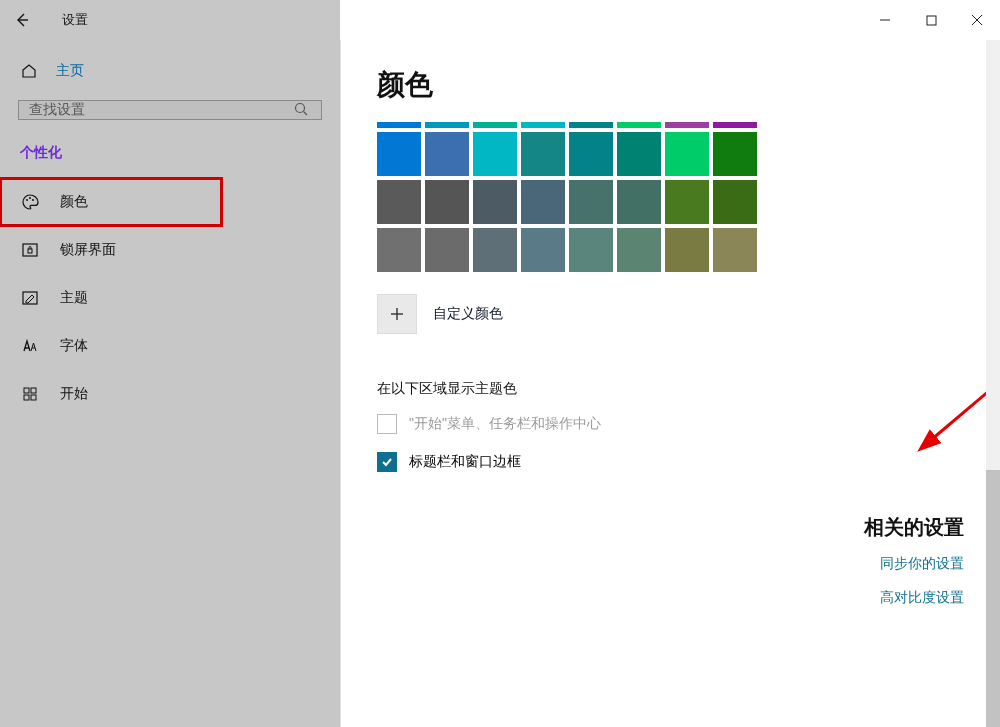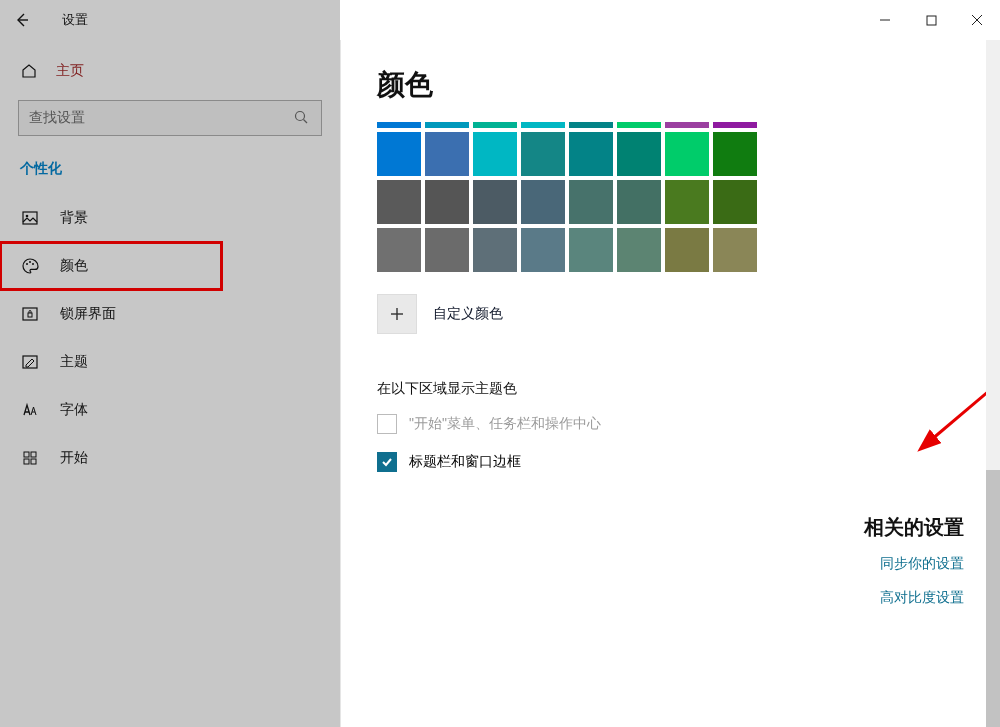--- a/index.html
+++ b/index.html
@@ -34,34 +34,34 @@
   }
 
   
   .sidebar {
     width: 340px; background: #c7c7c7; padding-top: 14px;
     display: flex; flex-direction: column;
     position: relative;
   }
   .home-row {
     display: flex; align-items: center; gap: 18px;
-    padding: 8px 20px 14px 20px; color: #7f1d1d; font-size: 14px;
+    padding: 8px 20px 14px 20px; color: #0369a1; font-size: 14px;
   }
   .home-row .icon { width: 18px; display:flex; justify-content:center; }
   .search {
-    margin: 6px 18px 18px 18px; height: 36px;
+    margin: 6px 18px 18px 18px; height: 20px;
     border: 1px solid #8a8a8a; background: #bfbfbf;
     display: flex; align-items: center; padding: 0 10px;
     color: #555; font-size: 14px;
   }
   .search .ph { flex: 1; color: #555; }
   .search .mag { width: 18px; height: 18px; color:#555; }
 
   .section-label {
-    padding: 6px 20px 16px 20px; font-size: 14px; color: #0369a1; font-weight: 600;
+    padding: 6px 20px 16px 20px; font-size: 14px; color: #6d28d9; font-weight: 600;
   }
 
   .nav-item {
     display: flex; align-items: center; gap: 20px;
     height: 48px; padding: 0 20px; font-size: 14px; color: #111;
     cursor: pointer;
   }
   .nav-item .icon { width: 20px; height: 20px; display:flex; align-items:center; justify-content:center; }
   .nav-item.selected-highlight {
     outline: 3px solid #d10000; outline-offset: -2px;
@@ -163,30 +163,20 @@
         <svg width="16" height="16" viewBox="0 0 16 16" fill="none">
             <circle cx="7" cy="7" r="4.5" stroke="#555" stroke-width="1.2"></circle>
             <line x1="10.5" y1="10.5" x2="14" y2="14" stroke="#555" stroke-width="1.2"></line>
           </svg>
       </span>
     </div>
 
     <div class="section-label">个性化</div>
 
     <div id="nav-list">
-        <div class="nav-item">
-          <span class="icon">
-            <svg width="18" height="18" viewBox="0 0 18 18" fill="none">
-              <rect x="2" y="3" width="14" height="12" stroke="#111" stroke-width="1.2"></rect>
-              <circle cx="6" cy="7" r="1.3" fill="#111"></circle>
-              <path d="M2 13l4-4 3 3 3-3 4 4" stroke="#111" stroke-width="1.2" fill="none"></path>
-            </svg>
-          </span>
-          <span>背景</span>
-        </div>
         <div class="nav-item selected-highlight">
           <span class="icon">
             <svg width="18" height="18" viewBox="0 0 18 18" fill="none">
               <path d="M9 2a7 7 0 100 14c1 0 1-1 .3-1.6-.8-.7-.2-2 .9-2H14a3 3 0 003-3C17 5 13 2 9 2z" stroke="#111" stroke-width="1.2"></path>
               <circle cx="6" cy="7" r="1" fill="#111"></circle>
               <circle cx="9" cy="5" r="1" fill="#111"></circle>
               <circle cx="12" cy="7" r="1" fill="#111"></circle>
             </svg>
           </span>
           <span>颜色</span>

